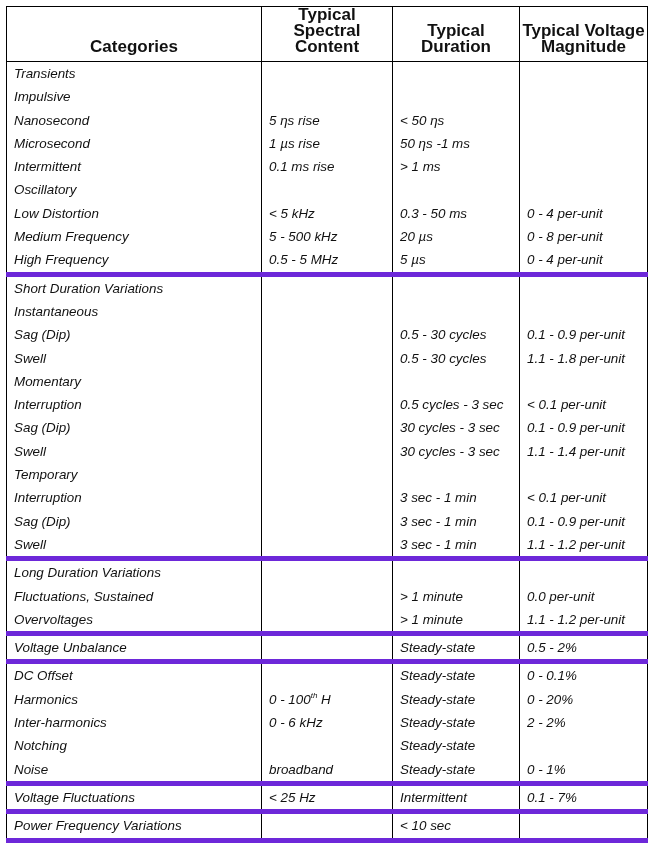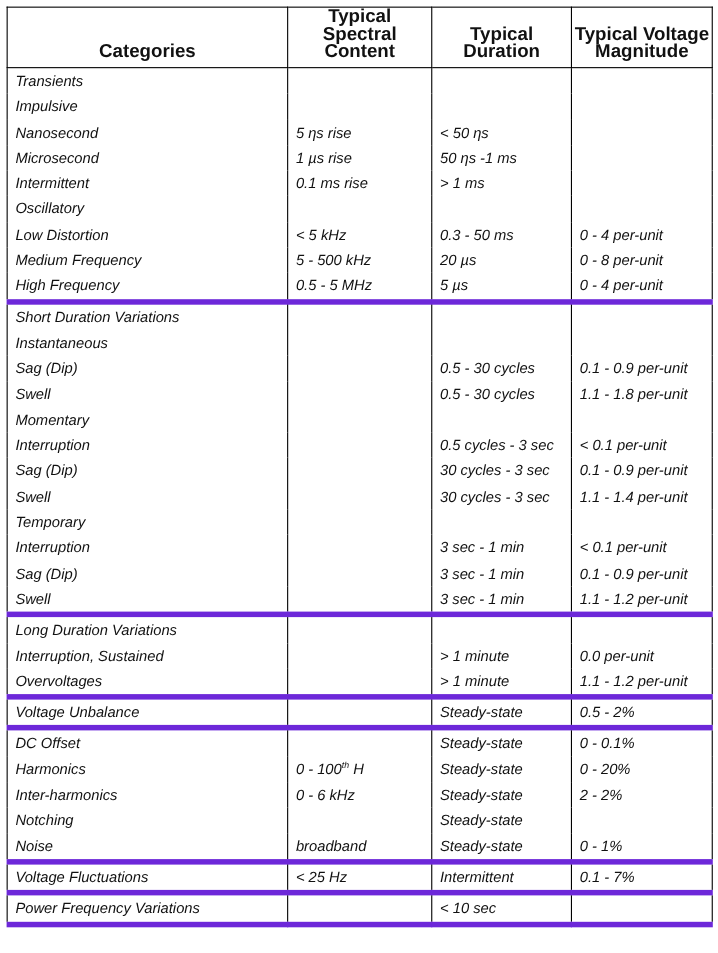--- a/index.html
+++ b/index.html
@@ -181,21 +181,21 @@
       </tr>
     </tbody>
     <tbody class="group">
       <tr>
         <td class="cell l0">Long Duration Variations</td>
         <td class="cell"></td>
         <td class="cell"></td>
         <td class="cell"></td>
       </tr>
       <tr>
-        <td class="cell l1">Interruption, Sustained</td>
+        <td class="cell l1">Fluctuations, Sustained</td>
         <td class="cell"></td>
         <td class="cell">&gt; 1 minute</td>
         <td class="cell">0.0 per-unit</td>
       </tr>
       <tr>
         <td class="cell l1">Overvoltages</td>
         <td class="cell"></td>
         <td class="cell">&gt; 1 minute</td>
         <td class="cell">1.1 - 1.2 per-unit</td>
       </tr>

